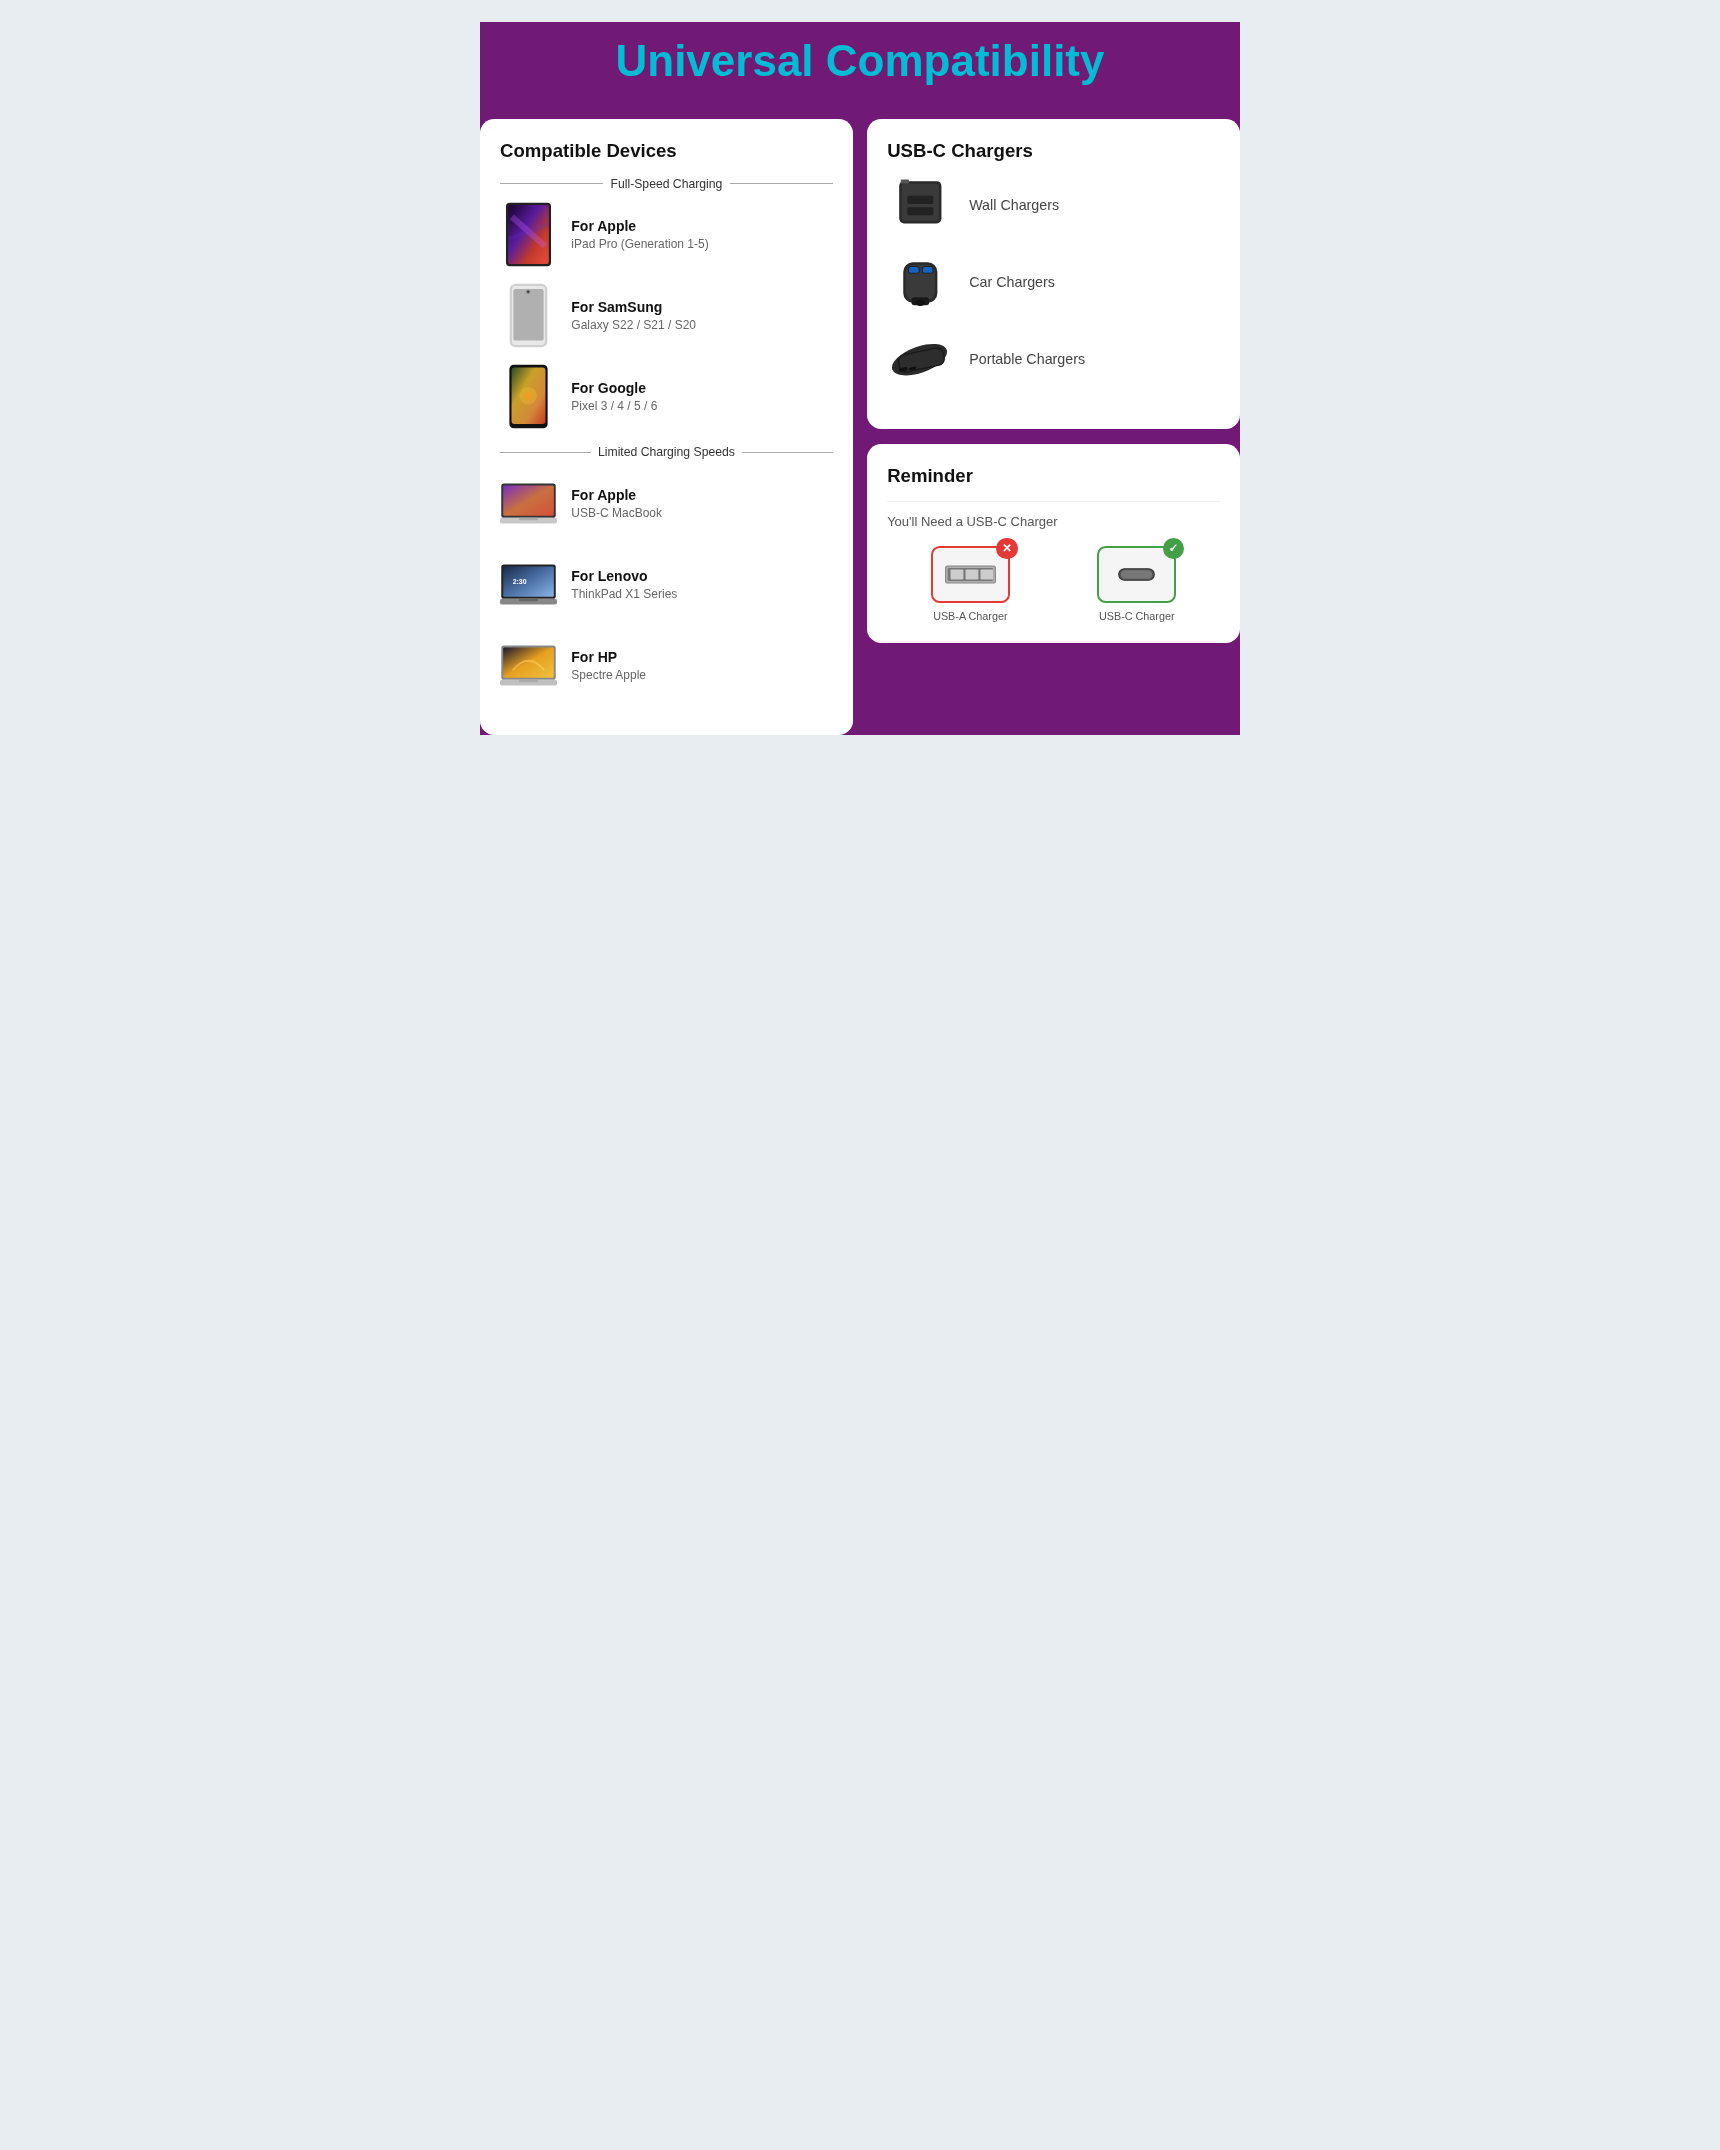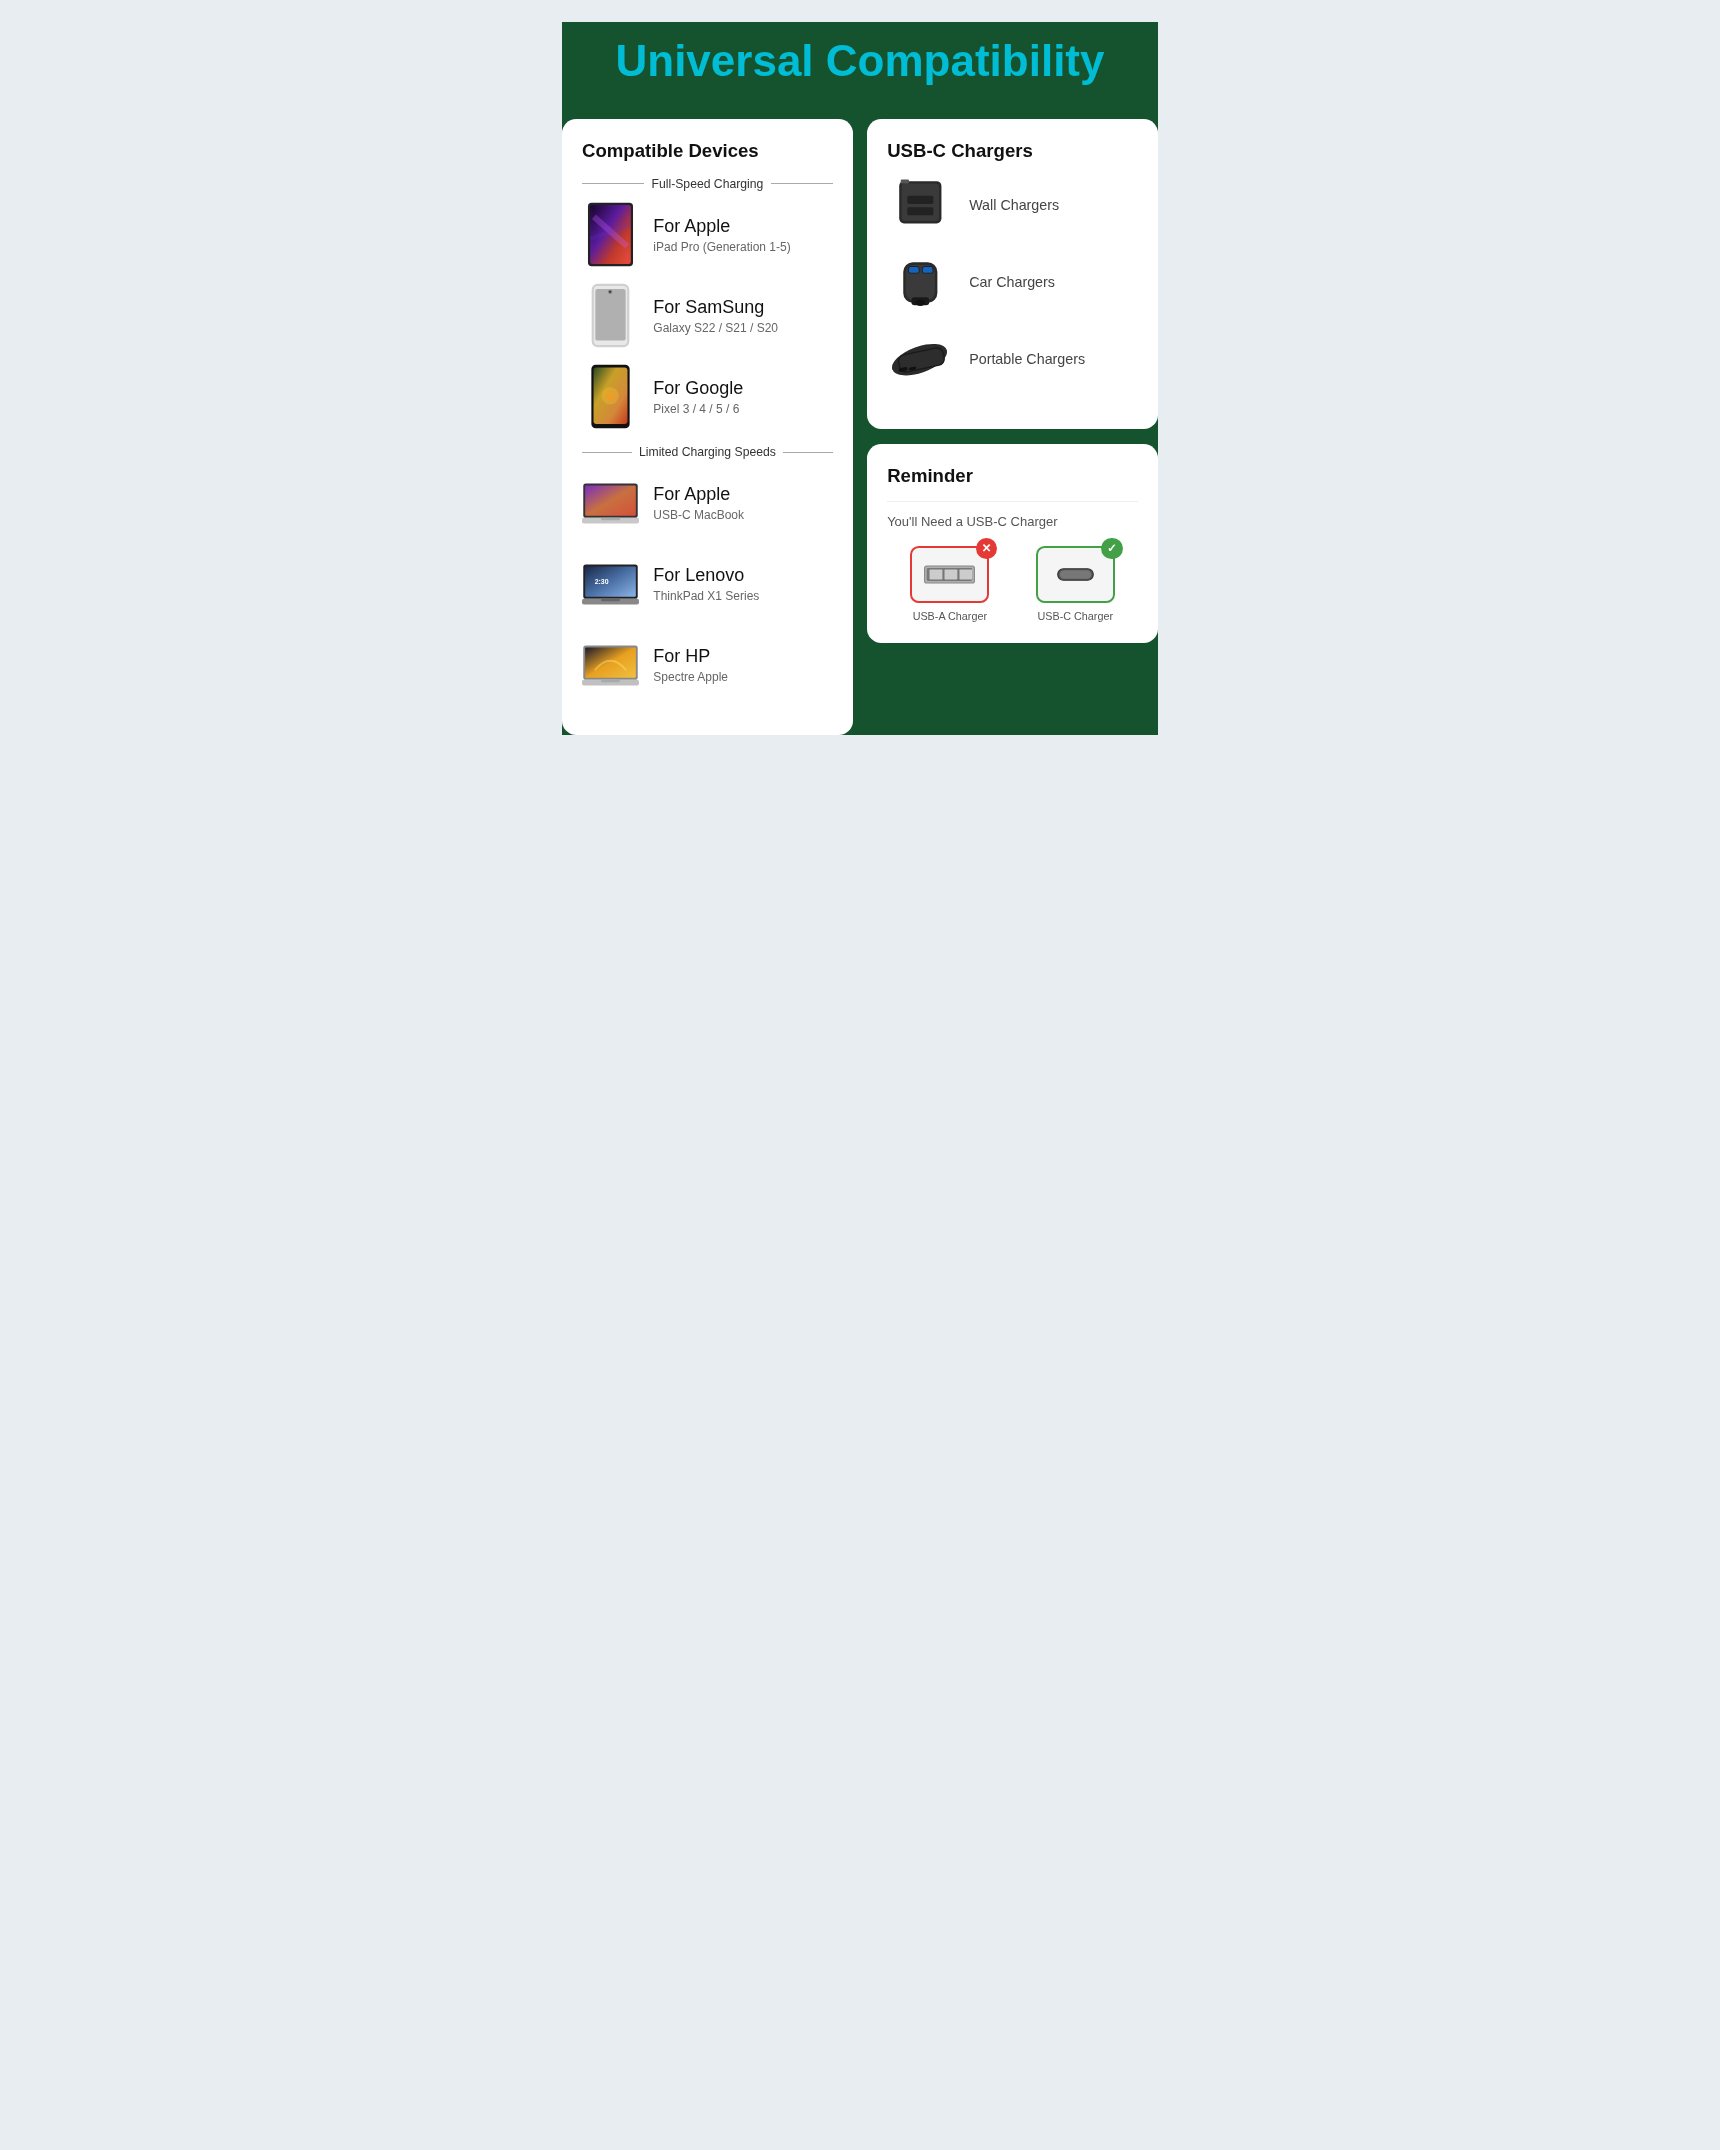--- a/index.html
+++ b/index.html
@@ -8,22 +8,22 @@
       background: #e8edf2;
       font-family: -apple-system, BlinkMacSystemFont, 'Segoe UI', sans-serif;
       display: flex;
       justify-content: center;
       align-items: flex-start;
       min-height: 100vh;
       padding: 21.5px 14.3px;
     }
 
     .page-wrapper {
-      width: 596px;
-      background: #14532d;
+      width: 760px;
+      background: #701a75;
     }
 
     .page-title {
       text-align: center;
       font-size: 44px;
       font-weight: 800;
       color: #00bcd4;
       margin-bottom: 26px;
       padding: 14.3px 0 7.2px;
     }
@@ -88,22 +88,22 @@
     }
 
     .device-img svg, .device-img canvas {
       width: 100%;
       height: 100%;
     }
 
     .device-info {}
 
     .device-name {
-      font-size: 18px;
-      font-weight: 400;
+      font-size: 14px;
+      font-weight: 700;
       color: #111;
       margin-bottom: 2.9px;
     }
 
     .device-sub {
       font-size: 12px;
       color: #666;
     }
 
     

